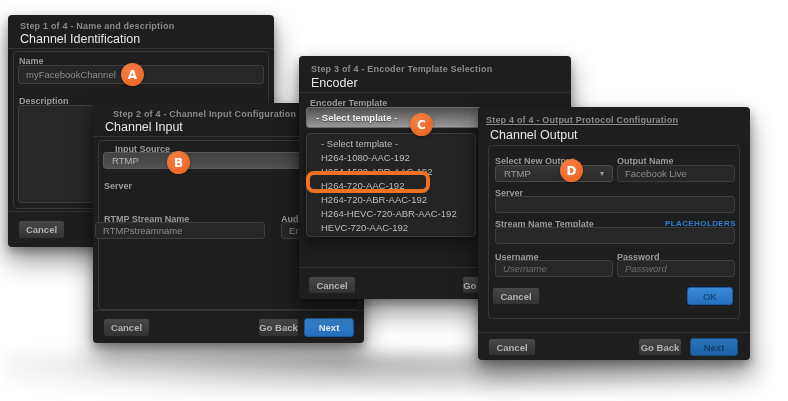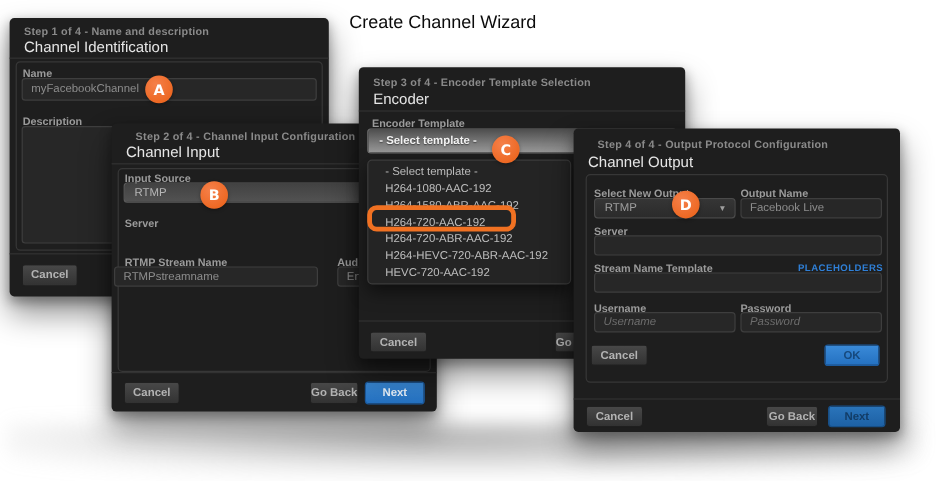--- a/index.html
+++ b/index.html
@@ -49,41 +49,40 @@
          box-shadow:0 1px 3px rgba(0,0,0,.35);font-family:"DejaVu Sans","Liberation Sans",sans-serif;}
   .hl-rect{position:absolute;left:306px;top:171px;width:116px;height:14px;border:4px solid #f07122;
            border-radius:8px;z-index:9;}
   .plink{position:absolute;font-size:8px;font-weight:bold;letter-spacing:.4px;color:#2f7fd6;white-space:nowrap;}
 </style>
 </head>
 <body>
 
 <div id="canvas">
   <div id="floor"></div>
-  <div class="page-title">Create Channel Wizard</div>
 
   <div class="dlg" id="d1">
     <div class="step" style="left:12px;top:6px;">Step 1 of 4 - Name and description</div>
     <div class="dtitle" style="left:12px;top:17px;">Channel Identification</div>
     <div class="hline" style="top:33px;"></div>
     <div class="panel" style="left:5px;top:36px;width:254px;height:156px;"></div>
     <div class="lbl" style="left:11px;top:41px;">Name</div>
     <div class="field" style="left:10px;top:50px;width:246px;height:19px;">myFacebookChannel</div>
     <div class="lbl" style="left:11px;top:81px;">Description</div>
     <div class="field" style="left:10px;top:90px;width:246px;height:98px;"></div>
     <div class="hline" style="top:196px;"></div>
     <div class="btn" style="left:10px;top:205px;width:47px;height:19px;">Cancel</div>
   </div>
 
   <div class="dlg" id="d2">
     <div class="step" style="left:20px;top:6px;text-align:center;">Step 2 of 4 - Channel Input Configuration</div>
     <div class="dtitle" style="left:12px;top:17px;">Channel Input</div>
     <div class="hline" style="top:33px;"></div>
     <div class="panel" style="left:5px;top:37px;width:259px;height:168px;"></div>
-    <div class="lbl" style="left:11px;top:41px;">Input Source</div>
+    <div class="lbl" style="left:22px;top:41px;">Input Source</div>
     <div class="dd-gray" style="left:10px;top:49px;width:248px;height:17px;">RTMP</div>
     <div class="lbl" style="left:11px;top:78px;">Server</div>
     <div class="lbl" style="left:11px;top:111px;">RTMP Stream Name</div>
     <div class="field" style="left:2px;top:119px;width:170px;height:17px;">RTMPstreamname</div>
     <div class="lbl" style="left:188px;top:111px;">Audio Language</div>
     <div class="field" style="left:188px;top:119px;width:70px;height:17px;">English</div>
     <div class="hline" style="top:207px;"></div>
     <div class="btn" style="left:10px;top:215px;width:47px;height:19px;">Cancel</div>
     <div class="btn" style="left:165px;top:215px;width:41px;height:19px;">Go Back</div>
     <div class="btn blue" style="left:211px;top:215px;width:50px;height:19px;">Next</div>
@@ -103,21 +102,21 @@
       <div class="li">H264-720-ABR-AAC-192</div>
       <div class="li">H264-HEVC-720-ABR-AAC-192</div>
       <div class="li">HEVC-720-AAC-192</div>
     </div>
     <div class="hline" style="top:211px;"></div>
     <div class="btn" style="left:9px;top:220px;width:48px;height:18px;">Cancel</div>
     <div class="btn" style="left:163px;top:220px;width:41px;height:18px;">Go Back</div>
   </div>
 
   <div class="dlg" id="d4">
-    <div class="step" style="left:20px;top:8px;">Step 4 of 4 - Output Protocol Configuration</div>
+    <div class="step" style="left:8px;top:8px;text-decoration:underline;">Step 4 of 4 - Output Protocol Configuration</div>
     <div class="dtitle" style="left:12px;top:21px;">Channel Output</div>
     <div class="panel" style="left:10px;top:38px;width:250px;height:172px;"></div>
     <div class="lbl" style="left:17px;top:49px;">Select New Output</div>
     <div class="lbl" style="left:139px;top:49px;">Output Name</div>
     <div class="dd-dark" style="left:17px;top:58px;width:118px;height:17px;">
       <span>RTMP</span>
       <span class="caret">▾</span>
     </div>
     <div class="field" style="left:139px;top:58px;width:118px;height:17px;">Facebook Live</div>
     <div class="lbl" style="left:17px;top:81px;">Server</div>

